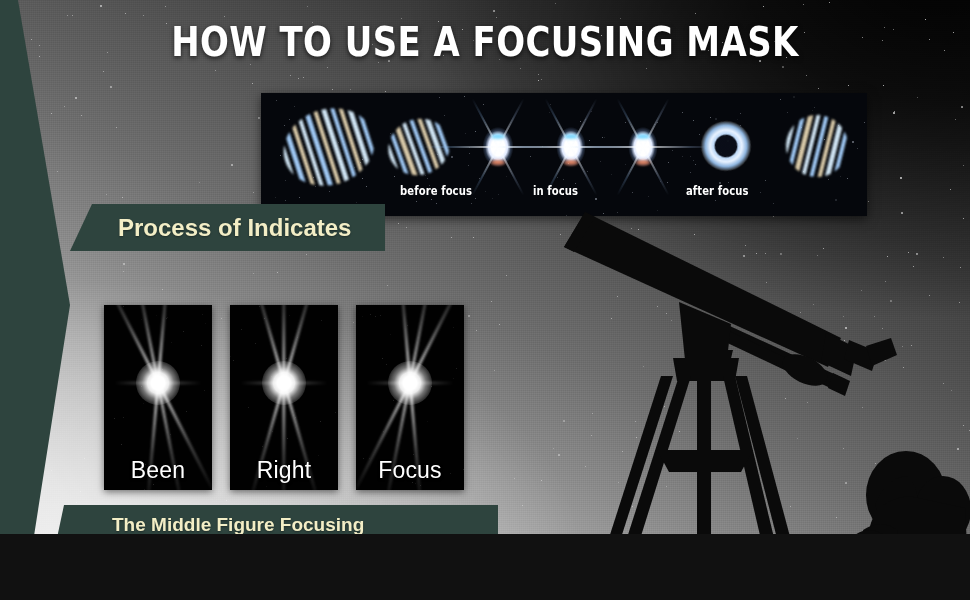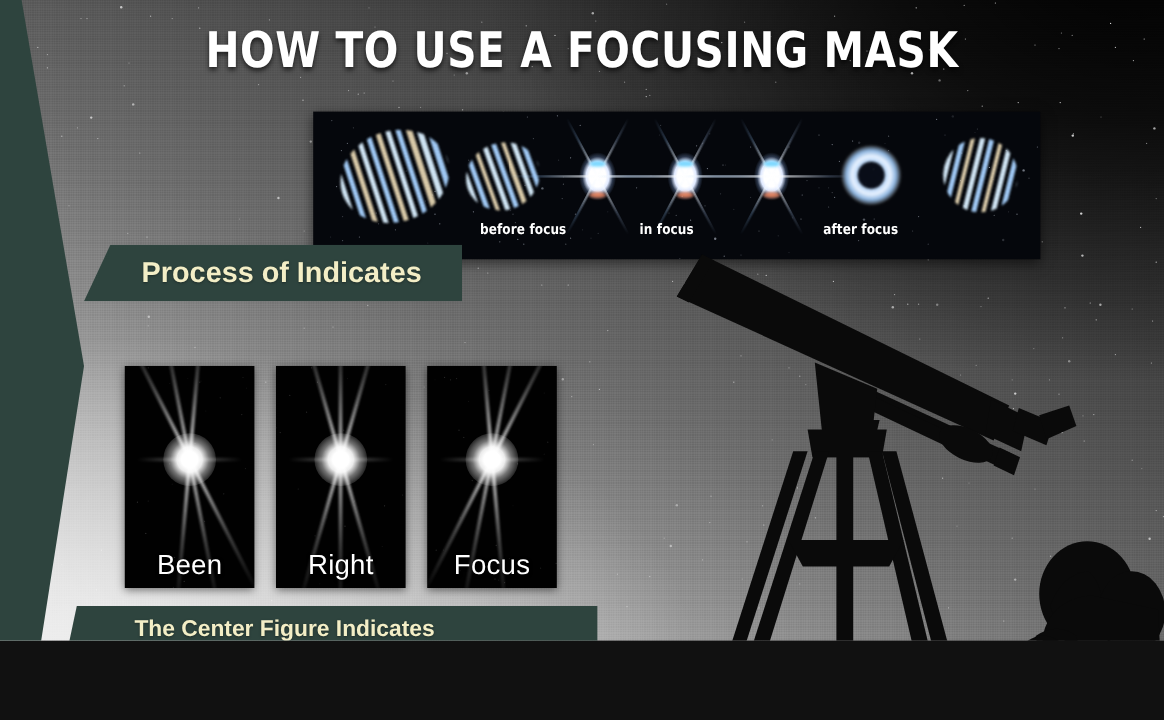--- a/index.html
+++ b/index.html
@@ -733,21 +733,21 @@
         <div style="position: absolute; left: 50%; top: 42%; width: 44px; height: 44px; margin: -22px 0px 0px -22px; border-radius: 50%; background: radial-gradient(circle, rgb(255, 255, 255) 0px, rgb(255, 255, 255) 22%, rgba(255, 255, 255, 0.92) 34%, rgba(255, 255, 255, 0.45) 52%, rgba(255, 255, 255, 0.12) 72%, rgba(255, 255, 255, 0) 88%); filter: blur(0.6px);"></div>
         <div class="cap">Focus</div>
       </div>
     </div>
 
   <div class="banner" id="banner-result">
     <svg class="bshape" viewBox="0 0 448 66" preserveAspectRatio="none">
       <path d="M14,0 L448,0 L448,66 L0,66 Z" fill="#2e443e"></path>
     </svg>
     <div class="btext">
-      <span class="l1">The Center Figure Indicates</span>
+      <span class="l1">The Middle Figure Focusing</span>
     </div>
   </div>
 
   <svg class="silh" viewBox="0 0 425 400" preserveAspectRatio="none">
     <g fill="#0a0a0a">
 
       <path d="M19,47 L40,12 L296,138 L283,167 Z"></path>
 
       <path d="M19,47 L40,12 L50,17 L29,52 Z"></path>
 

